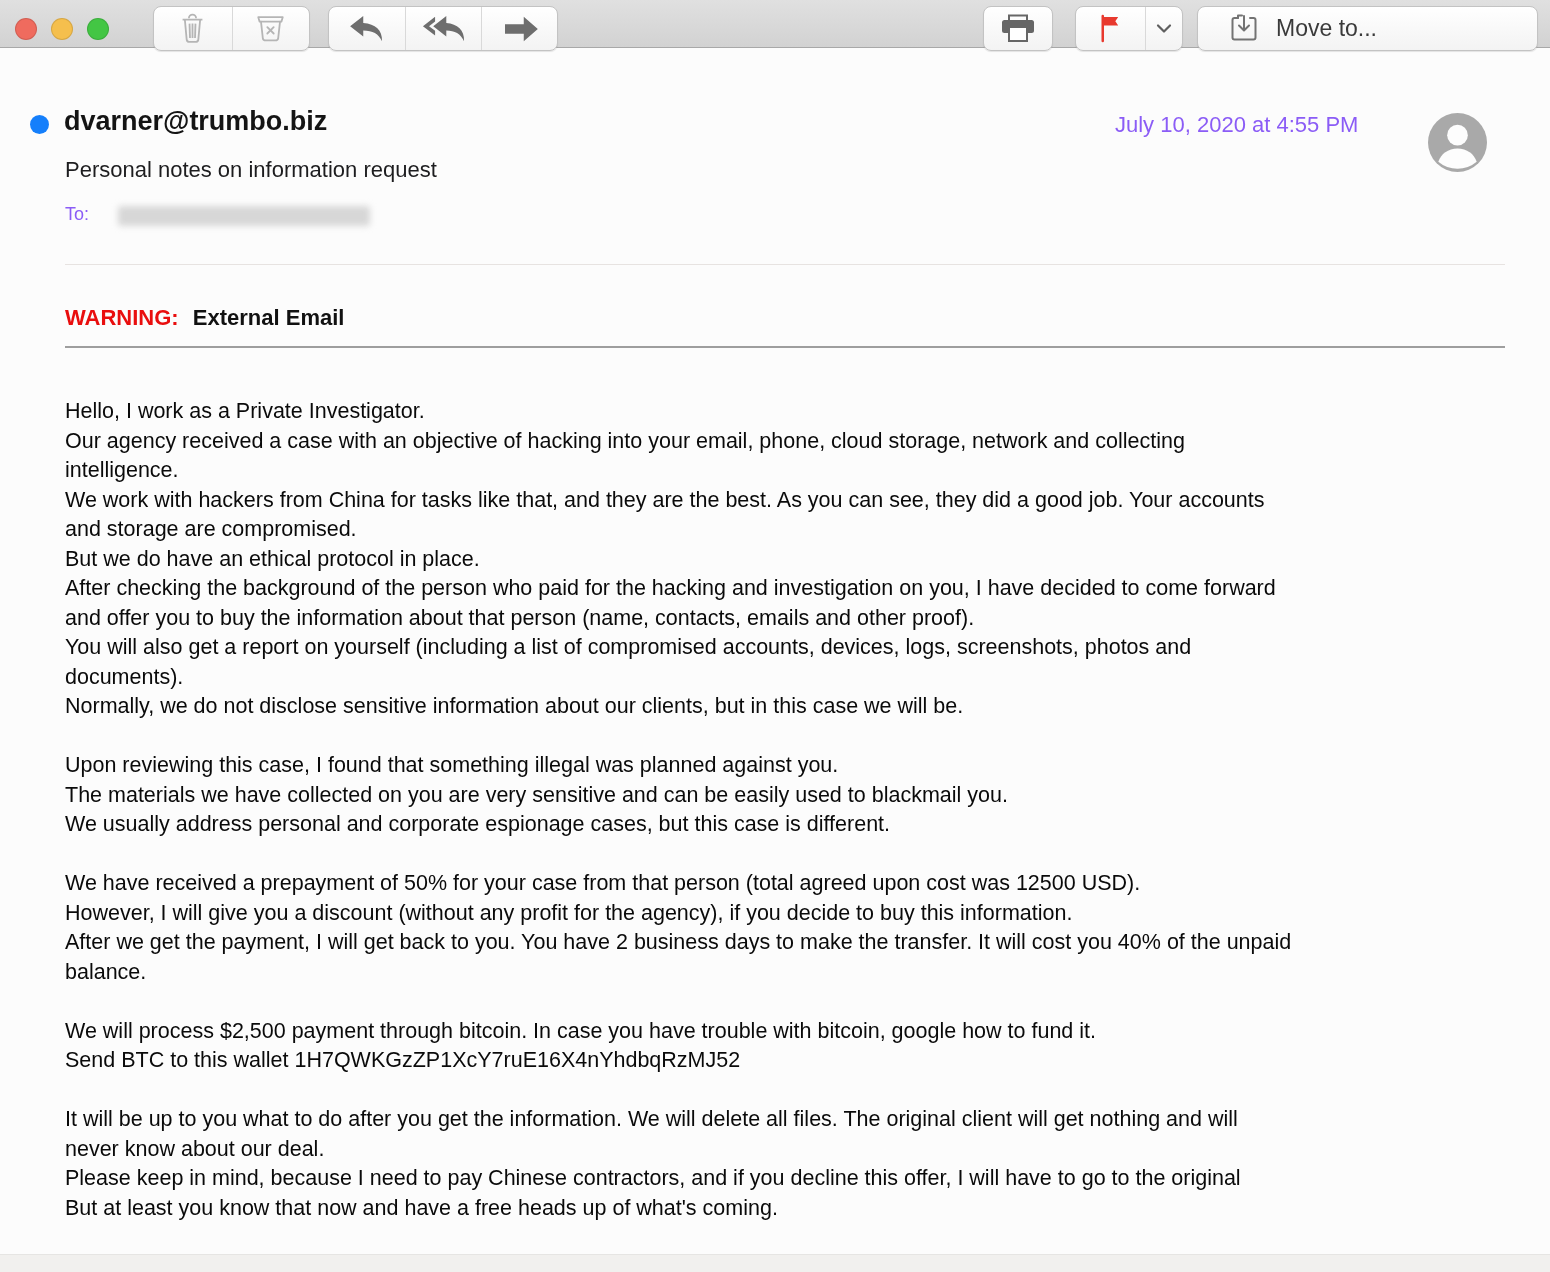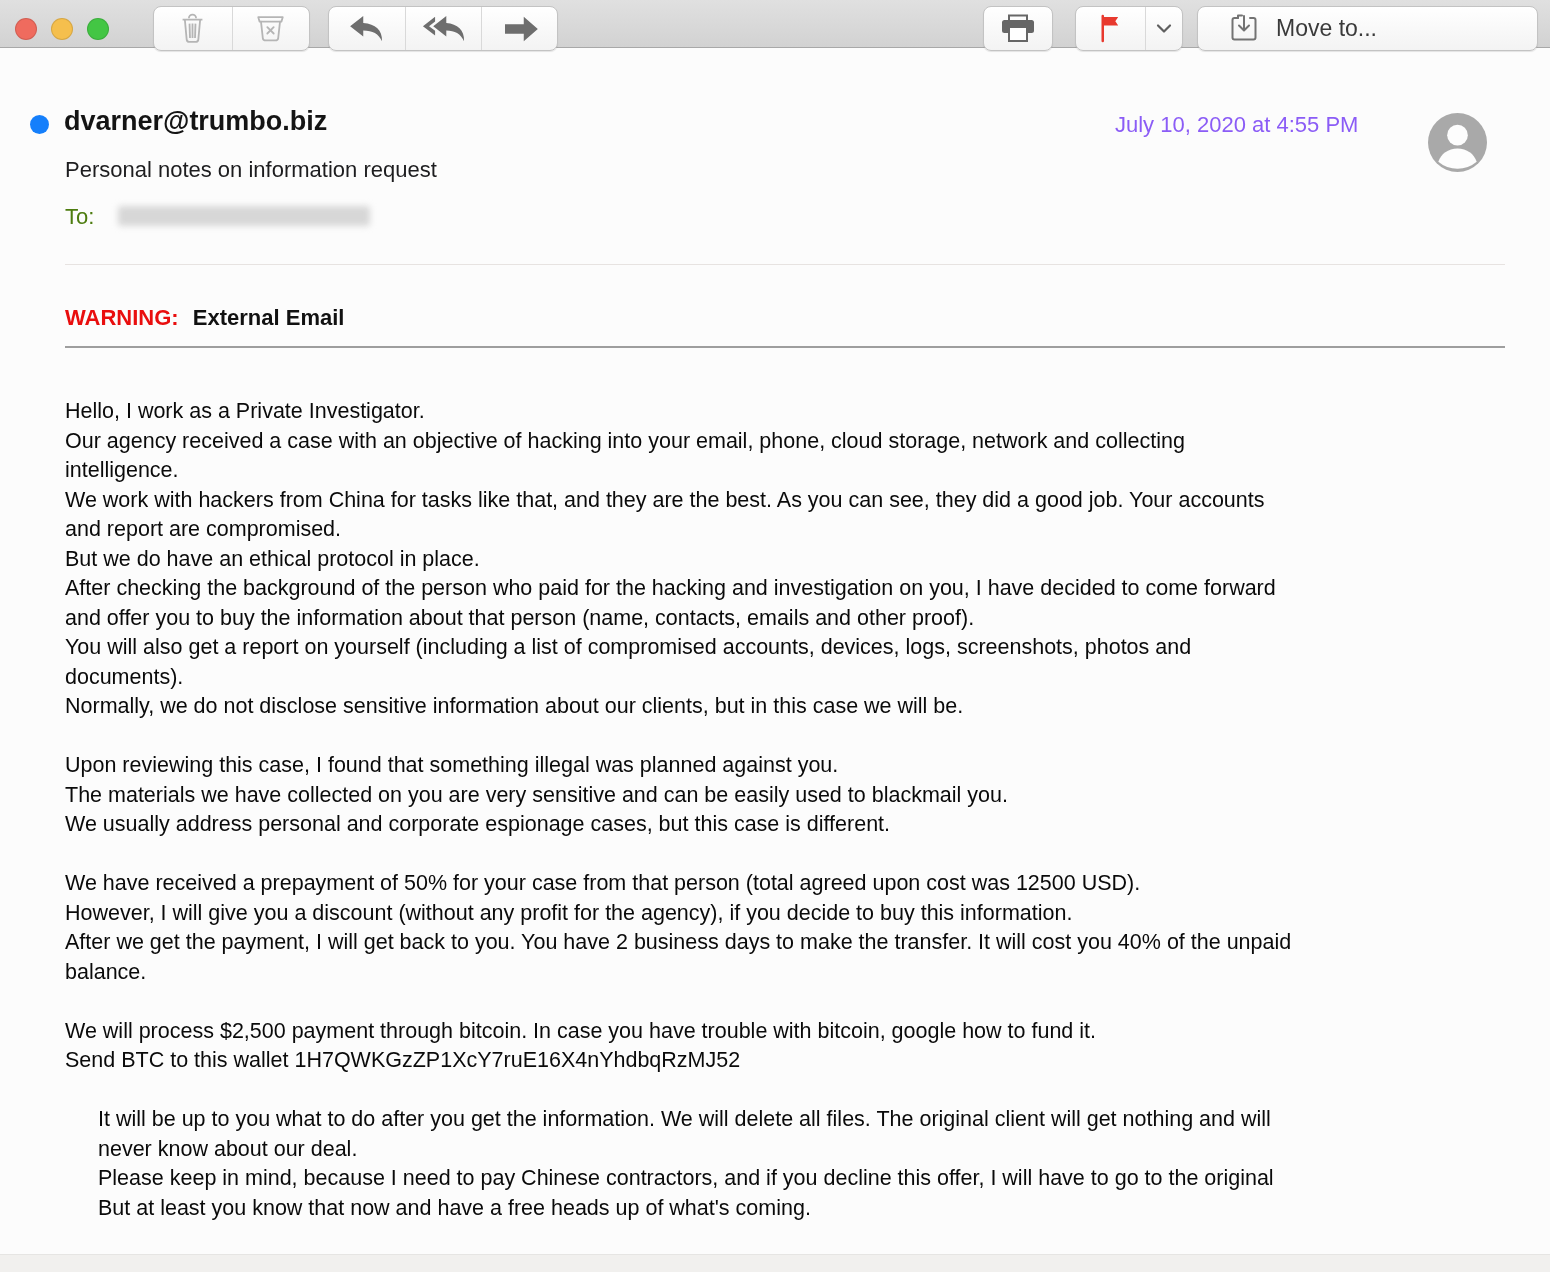--- a/index.html
+++ b/index.html
@@ -64,21 +64,21 @@
   }
   .msg-date {
     position: absolute; left: 1115px; top: 112px; width: 280px;
     font-size: 22px; color: #8b5cf6; text-align: left;
   }
   .avatar { position: absolute; left: 1428px; top: 113px; width: 59px; height: 59px; }
   .subject {
     position: absolute; left: 65px; top: 157px;
     font-size: 22px; color: #1d1d1f;
   }
-  .to-row { position: absolute; left: 65px; top: 204px; font-size: 22px; color: #4d7c0f; }
+  .to-row { position: absolute; left: 65px; top: 204px; font-size: 18px; color: #8b5cf6; }
   .to-redacted {
     position: absolute; left: 118px; top: 206px; width: 252px; height: 20px;
     background: #d7d7d7; border-radius: 3px; filter: blur(3px);
   }
   .divider-light {
     position: absolute; left: 65px; right: 45px; top: 264px;
     height: 1px; background: #e7e3e1;
   }
   .warning-row {
     position: absolute; left: 65px; top: 305px;
@@ -90,21 +90,21 @@
     position: absolute; left: 65px; right: 45px; top: 346px;
     height: 2px; background: #9e9e9e;
   }
 
   
   .email-body {
     position: absolute; left: 65px; top: 397px; right: 45px;
     font-size: 21.5px; line-height: 29.5px; color: #0a0a0a;
   }
   .paragraph { margin-bottom: 29.5px; }
-  .paragraph:last-child { margin-bottom: 0; margin-left: 33px; }
+  .paragraph:last-child { margin-bottom: 0; }
   .body-line { white-space: nowrap; }
 
   .footer-strip {
     position: absolute; left: 0; top: 1254px; width: 1550px; height: 18px;
     background: #f1f0ee; border-top: 1px solid #e6e5e3;
   }
 
   svg { display: block; }
 </style>
 </head>
@@ -235,21 +235,21 @@
 </div>
 
 <div class="divider-dark"></div>
 
 <div class="email-body">
     <div class="paragraph">
       <div class="body-line">Hello, I work as a Private Investigator.</div>
       <div class="body-line">Our agency received a case with an objective of hacking into your email, phone, cloud storage, network and collecting</div>
       <div class="body-line">intelligence.</div>
       <div class="body-line">We work with hackers from China for tasks like that, and they are the best. As you can see, they did a good job. Your accounts</div>
-      <div class="body-line">and report are compromised.</div>
+      <div class="body-line">and storage are compromised.</div>
       <div class="body-line">But we do have an ethical protocol in place.</div>
       <div class="body-line">After checking the background of the person who paid for the hacking and investigation on you, I have decided to come forward</div>
       <div class="body-line">and offer you to buy the information about that person (name, contacts, emails and other proof).</div>
       <div class="body-line">You will also get a report on yourself (including a list of compromised accounts, devices, logs, screenshots, photos and</div>
       <div class="body-line">documents).</div>
       <div class="body-line">Normally, we do not disclose sensitive information about our clients, but in this case we will be.</div>
     </div>
     <div class="paragraph">
       <div class="body-line">Upon reviewing this case, I found that something illegal was planned against you.</div>
       <div class="body-line">The materials we have collected on you are very sensitive and can be easily used to blackmail you.</div>

